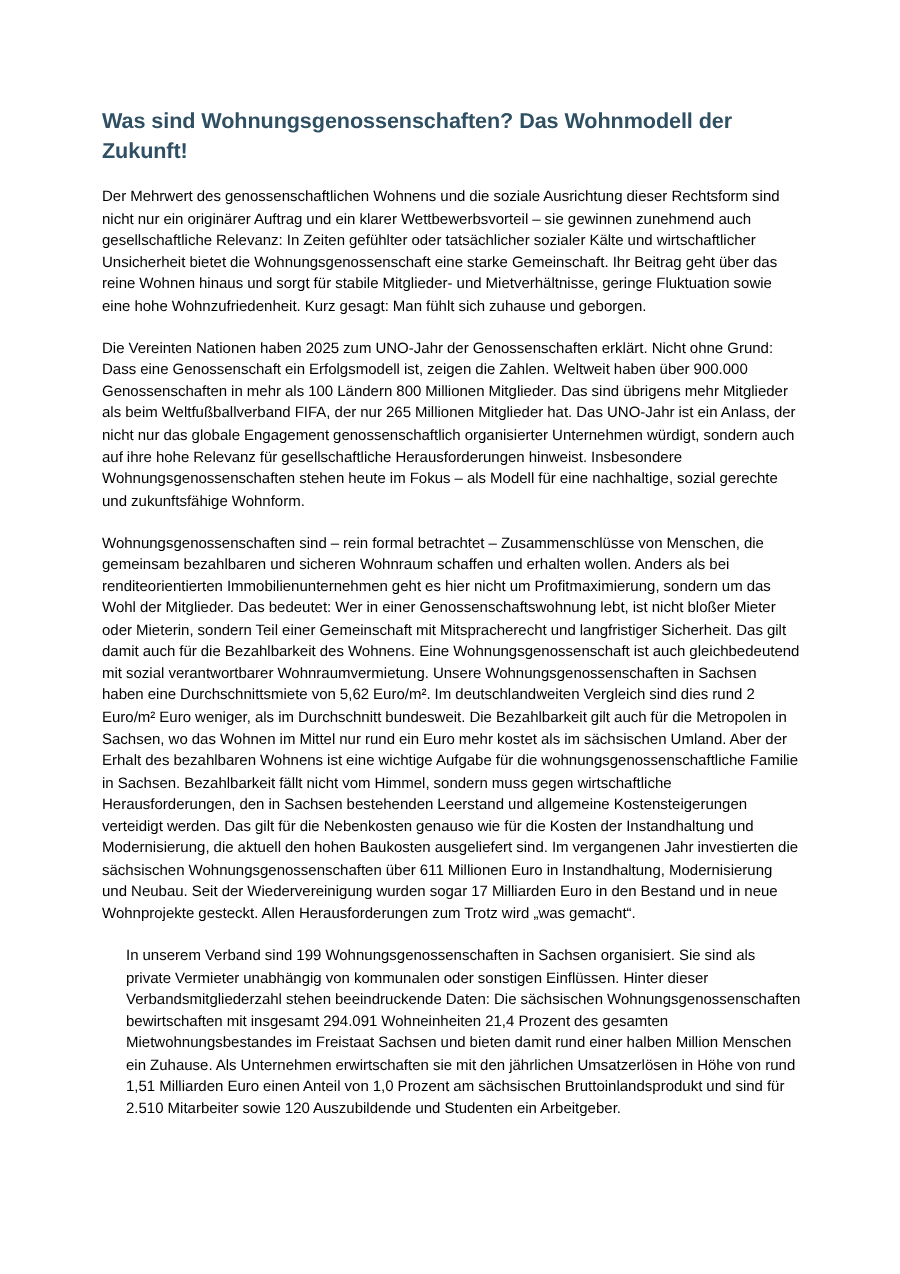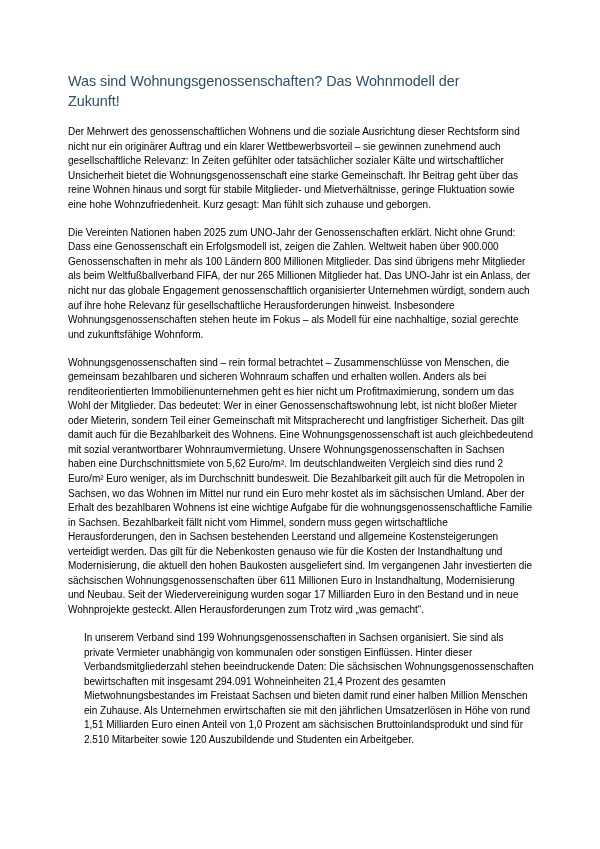--- a/index.html
+++ b/index.html
@@ -24,21 +24,21 @@
   }
   .page-inner {
     position: absolute;
     left: 68px;
     top: 72px;
     width: 466px;
   }
   .doc-title {
     color: #2f4f63;
     font-family: "Liberation Sans", sans-serif;
-    font-weight: normal;
+    font-weight: bold;
     font-size: 14.4px;
     line-height: 19.5px;
     letter-spacing: -0.05px;
     margin: 0 0 14px 0;
     max-width: 430px;
   }
   .doc-body {
     color: #000000;
     font-family: "Liberation Sans", sans-serif;
     font-size: 10px;

